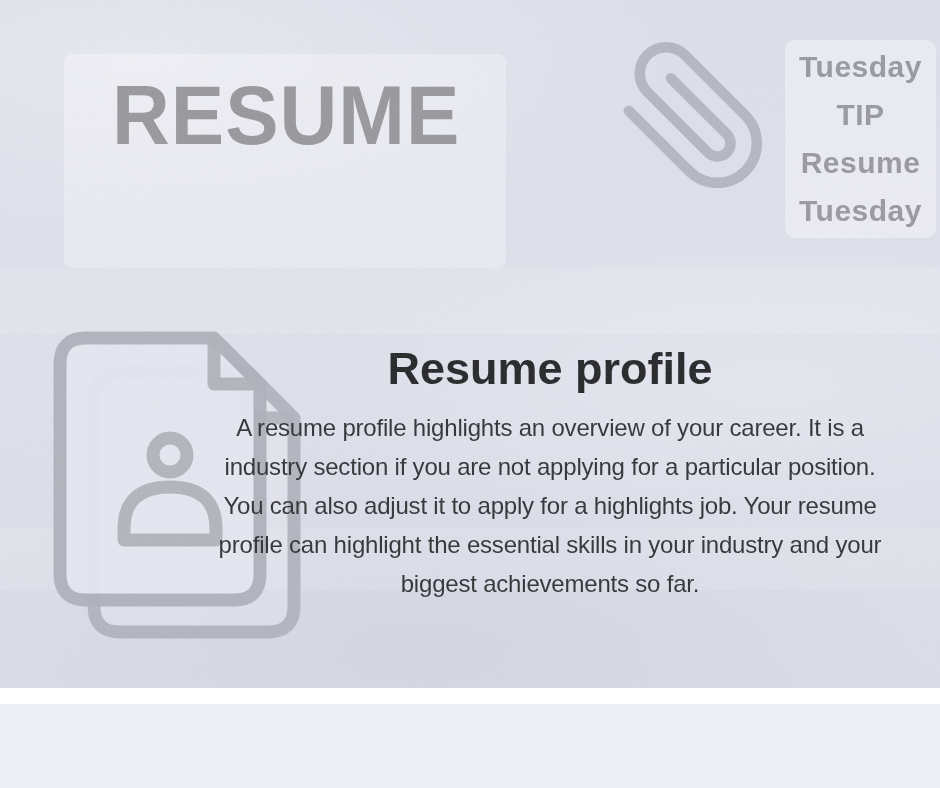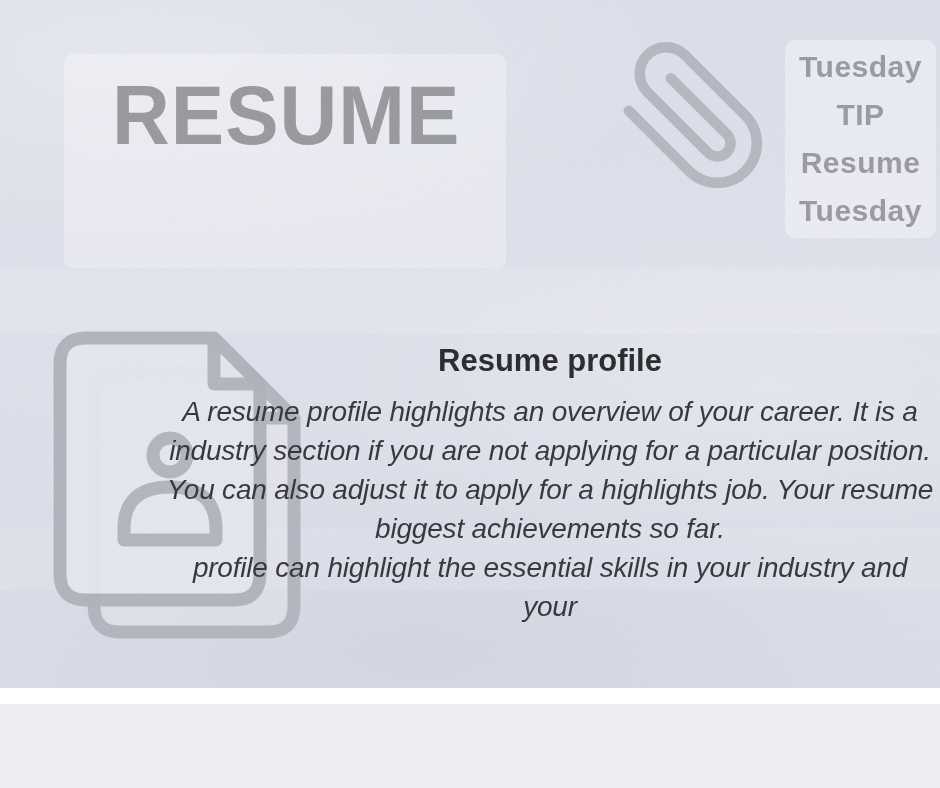--- a/index.html
+++ b/index.html
@@ -43,25 +43,25 @@
     letter-spacing:.5px;
   }
 
   .doc-icon{position:absolute;left:48px;top:328px;width:258px;height:332px;}
 
   .profile-section{
     position:absolute;left:165px;top:344px;width:770px;
     text-align:center;
   }
   .profile-heading{
-    font-size:31px;font-weight:700;color:#0d0e11;letter-spacing:0;line-height:1.1;
+    font-size:45px;font-weight:700;color:#0d0e11;letter-spacing:0;line-height:1.1;
   }
   .profile-body{margin-top:14px;}
   .profile-body span{
-    display:block;font-size:28px;color:#1a1b1f;line-height:39px;letter-spacing:-0.2px;font-style:italic;
+    display:block;font-size:24px;color:#1a1b1f;line-height:39px;letter-spacing:-0.2px;
   }
 
   .texture{position:absolute;left:0;top:0;pointer-events:none;}
 
   .footer{
     position:absolute;left:0;top:688px;width:940px;height:100px;
     background:#ffffff;text-align:center;
   }
   .brand{display:inline-block;margin-top:14px;white-space:nowrap;}
   .brand-work{
@@ -114,22 +114,22 @@
       <path d="M76 212 V201 Q76 159 122 159 Q168 159 168 201 V212 Z" fill="none" stroke="#a4a6b1" stroke-width="13" stroke-linejoin="round" opacity="0.95"></path>
     </g>
   </svg>
 
   <div class="profile-section">
     <div class="profile-heading">Resume profile</div>
     <div class="profile-body">
       <span>A resume profile highlights an overview of your career. It is a</span>
       <span>industry section if you are not applying for a particular position.</span>
       <span>You can also adjust it to apply for a highlights job. Your resume</span>
+      <span>profile can highlight the essential skills in your industry and your</span>
       <span>biggest achievements so far.</span>
-      <span>profile can highlight the essential skills in your industry and your</span>
     </div>
   </div>
 
   <svg class="texture" width="940" height="688">
     <filter id="paperNoise">
       <feTurbulence type="fractalNoise" baseFrequency="0.8" numOctaves="2" stitchTiles="stitch"></feTurbulence>
       <feColorMatrix type="matrix" values="0 0 0 0 1  0 0 0 0 1  0 0 0 0 1  0.4 0.4 0.4 0 0"></feColorMatrix>
     </filter>
     <rect width="940" height="688" filter="url(#paperNoise)" opacity="0.22"></rect>
   </svg>

